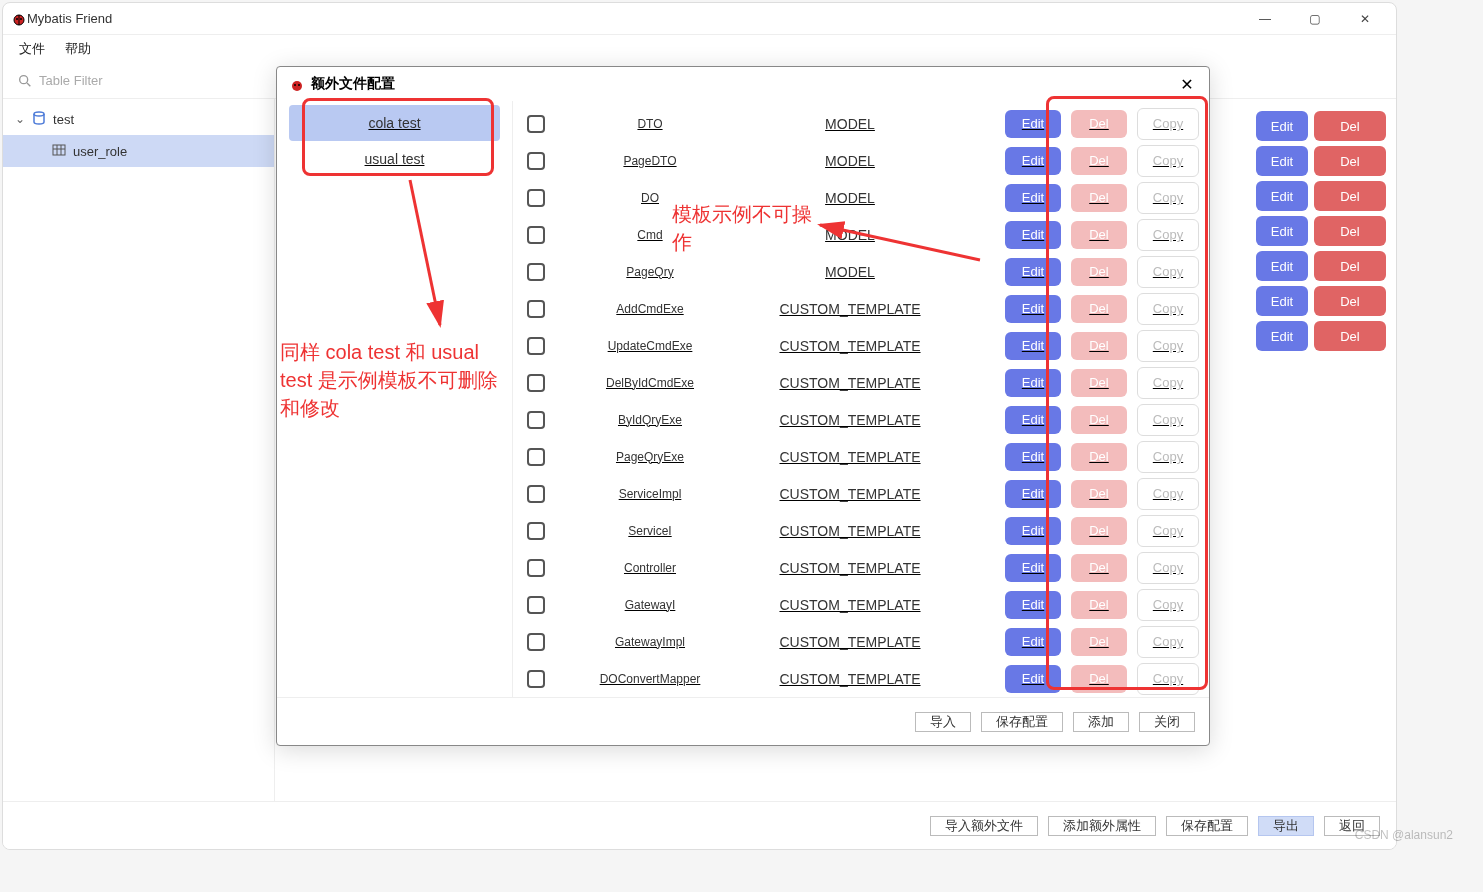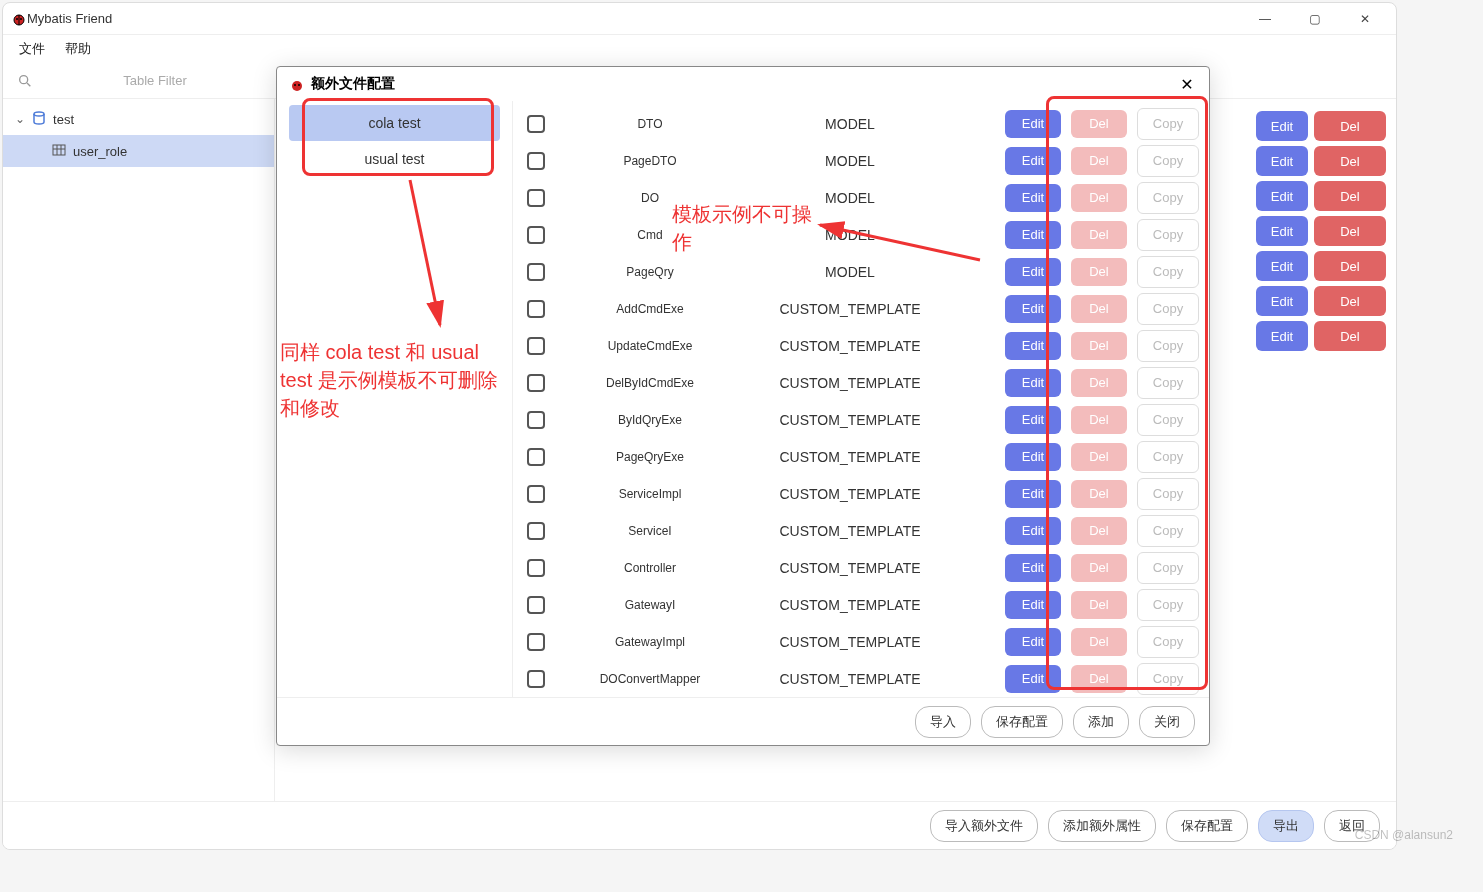--- a/index.html
+++ b/index.html
@@ -11,21 +11,21 @@
     .titlebar .title { font-size: 13px; flex: 1; color: #333; }
     .win-controls { display: flex; gap: 4px; }
     .win-btn { width: 46px; height: 30px; display: flex; align-items: center; justify-content: center; font-size: 12px; color: #444; cursor: pointer; }
     
     .menubar { height: 28px; display: flex; align-items: center; padding: 0 16px; gap: 20px; }
     .menubar span { font-size: 13px; color: #222; cursor: pointer; }
     
     .toolbar-row { height: 36px; display: flex; align-items: center; padding: 0 8px; border-bottom: 1px solid #eee; }
     .filter-input { flex: 0 0 260px; height: 26px; position: relative; }
     .filter-input svg { position: absolute; left: 6px; top: 5px; width: 16px; height: 16px; stroke: #999; fill:none; }
-    .filter-input input { width: 100%; height: 100%; padding-left: 28px; border: none; font-size: 13px; color: #15803d; outline: none; text-align: center; }
+    .filter-input input { width: 100%; height: 100%; padding-left: 28px; border: none; font-size: 13px; color: #15803d; outline: none; }
     .filter-input input::placeholder { color: #aaa; }
     
     .main-layout { display: flex; height: calc(100% - 96px - 48px); }
     
     .sidebar { width: 272px; border-right: 1px solid #eee; padding-top: 4px; }
     .tree-item { height: 32px; display: flex; align-items: center; padding-left: 12px; font-size: 13px; color: #333; gap: 6px; cursor:pointer;}
     .tree-item.child { padding-left: 48px; background: #cdd9f5; }
     .tree-caret { font-size: 12px; color: #666; }
     .tree-icon-db { color: #4d7bd8; }
     .tree-icon-table { color: #666; }
@@ -34,30 +34,30 @@
     
     
     .bg-rows { position: absolute; right: 10px; top: 12px; display: flex; flex-direction: column; gap: 5px; }
     .bg-row { display: flex; gap: 6px; }
     .btn { display: inline-flex; align-items: center; justify-content: center; border-radius: 6px; font-size: 13px; border: 1px solid transparent; cursor: pointer; }
     .btn-edit-bg { width: 52px; height: 30px; background: #6878e6; color: #fff; }
     .btn-del-bg { width: 72px; height: 30px; background: #e06464; color: #fff; }
     
     
     .bottom-bar { position: absolute; bottom: 0; left: 0; right: 0; height: 48px; border-top: 1px solid #eee; display: flex; align-items: center; justify-content: flex-end; gap: 10px; padding: 0 16px; background:#fff;}
-    .btn-plain { height: 32px; padding: 0 14px; background: #fff; border: 1px solid #bbb; border-radius: 14px; font-size: 13px; color: #333; cursor: pointer; }
+    .btn-plain { height: 20px; padding: 0 14px; background: #fff; border: 1px solid #bbb; border-radius: 0; font-size: 13px; color: #333; cursor: pointer; }
     .btn-export { background: #d0dcf7; border-color: #b5c6ef; }
     
     
     .modal { position: absolute; left: 276px; top: 66px; width: 934px; height: 680px; background: #fff; border: 1px solid #888; border-radius: 4px; box-shadow: 0 4px 24px rgba(0,0,0,0.15); display: flex; flex-direction: column; }
     .modal-head { height: 34px; display: flex; align-items: center; padding: 0 12px; }
     .modal-head .title { font-size: 14px; font-weight: 600; flex: 1; display: flex; align-items: flex-end; gap: 6px; }
     .modal-close { width: 20px; height: 20px; cursor: pointer; font-size: 16px; display:flex;align-items:center;justify-content:center;}
     
-    .modal-body { flex: 1; display: flex; overflow: hidden; }
+    .modal-body { flex: 1; display: flex; overflow: hidden; text-decoration: underline; }
     .modal-left { width: 236px; border-right: 1px solid #eee; padding: 4px 0; position: relative; }
     .tpl-item { height: 36px; display: flex; align-items: center; justify-content: center; font-size: 14px; color: #333; margin: 0 12px; border-radius: 4px; cursor:pointer;}
     .tpl-item.sel { background: #b9c9f2; }
     .modal-right { flex: 1; overflow-y: auto; padding: 4px 0; }
     
     .cfg-row { height: 37px; display: flex; align-items: center; padding: 0 10px 0 14px; gap: 10px; }
     .cfg-check { width: 18px; height: 18px; border: 2px solid #555; border-radius: 4px; flex: 0 0 18px; cursor:pointer;}
     .cfg-name { flex: 0 0 190px; text-align: center; font-size: 12px; color: #333; }
     .cfg-type { flex: 0 0 190px; text-align: center; font-size: 14px; color: #333; }
     .cfg-spacer { flex: 1; }

